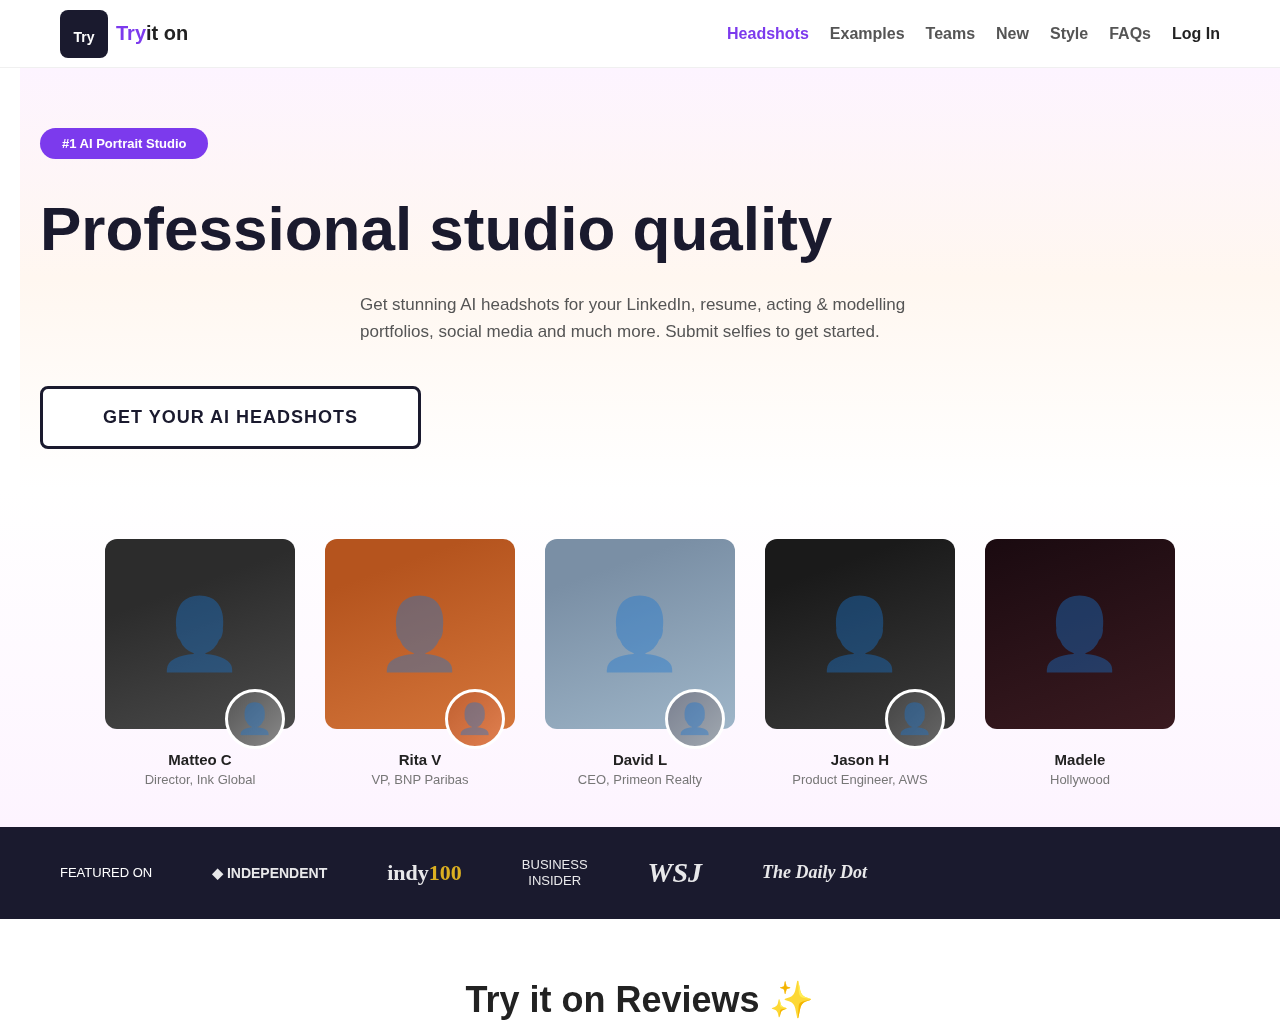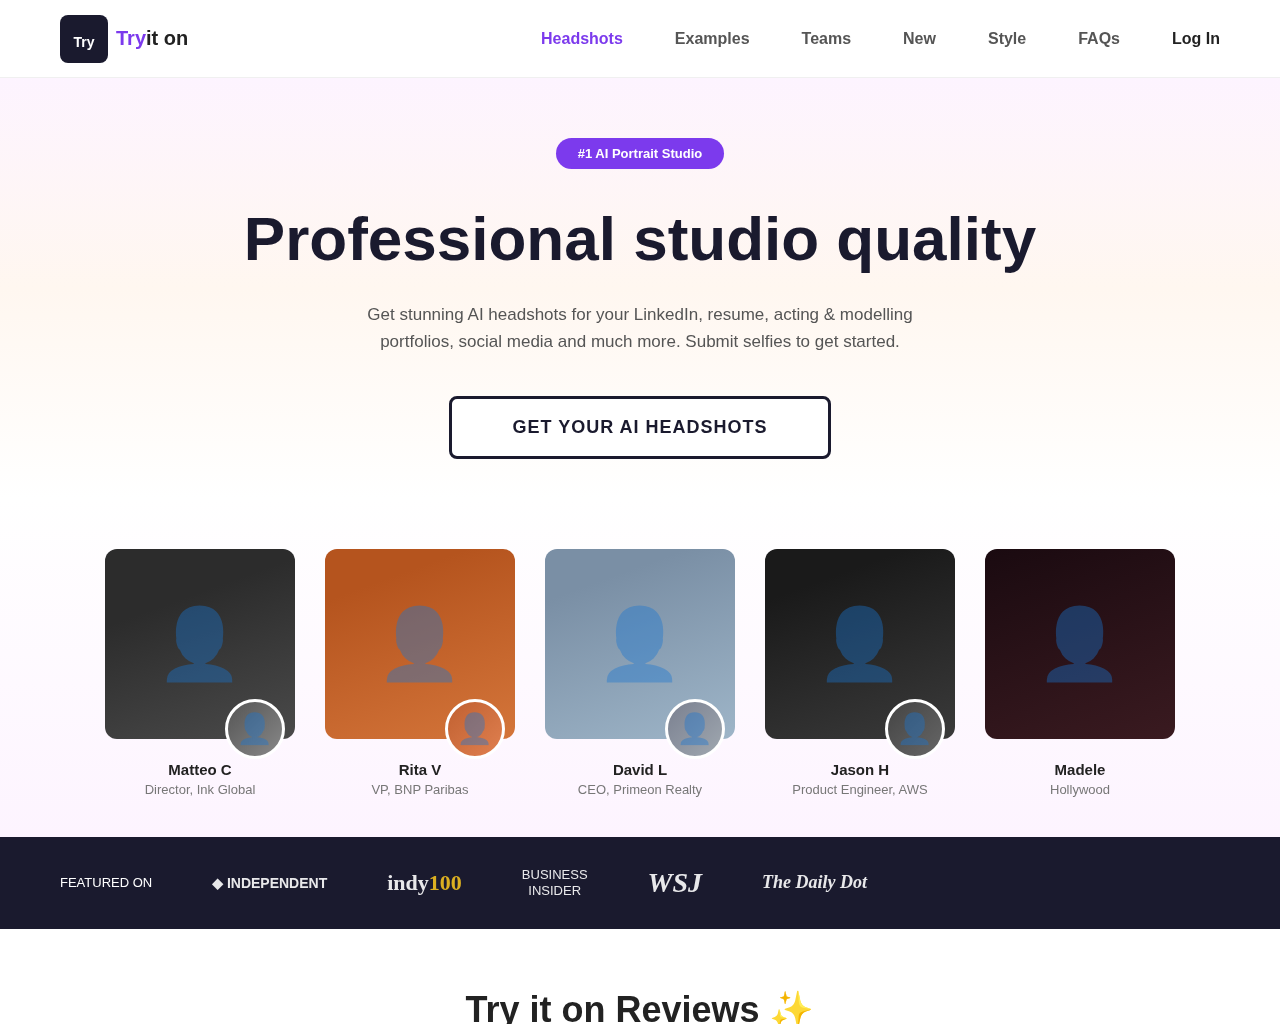--- a/index.html
+++ b/index.html
@@ -1,32 +1,32 @@
 <!DOCTYPE html>
 <html><head>
   <meta charset="utf-8">
   <style>
     * { margin: 0; padding: 0; box-sizing: border-box; }
     body { font-family: -apple-system, BlinkMacSystemFont, 'Segoe UI', sans-serif; background: #fff; overflow-x: hidden; }
 
     
     nav {
       display: flex; align-items: center; justify-content: space-between;
-      padding: 0 60px; height: 78px; background: #fff;
+      padding: 0 60px; height: 68px; background: #fff;
       border-bottom: 1px solid #f0f0f0;
     }
-    .nav-links { display: flex; gap: 52px; align-items: center; }
+    .nav-links { display: flex; gap: 21px; align-items: center; }
     .nav-link { text-decoration: none; color: #555; font-size: 16px; font-weight: 700; }
     .nav-link.active { color: #7c3aed; font-weight: 700; }
     .nav-link.login { color: #222; font-weight: 600; }
 
     
     .hero {
       background: linear-gradient(180deg, #fdf4ff 0%, #fff7f0 50%, #fff 100%);
-      text-align: center; padding: 60px 20px 40px;
+      text-align: left; padding: 60px 20px 40px; margin-left: 20px;
     }
     .badge {
       display: inline-block; background: #7c3aed; color: #fff;
       font-size: 13px; font-weight: 600; padding: 8px 22px;
       border-radius: 999px; margin-bottom: 36px;
     }
     .hero-title {
       font-size: 62px; font-weight: 900; color: #1a1a2e;
       line-height: 1.1; margin-bottom: 28px;
     }

